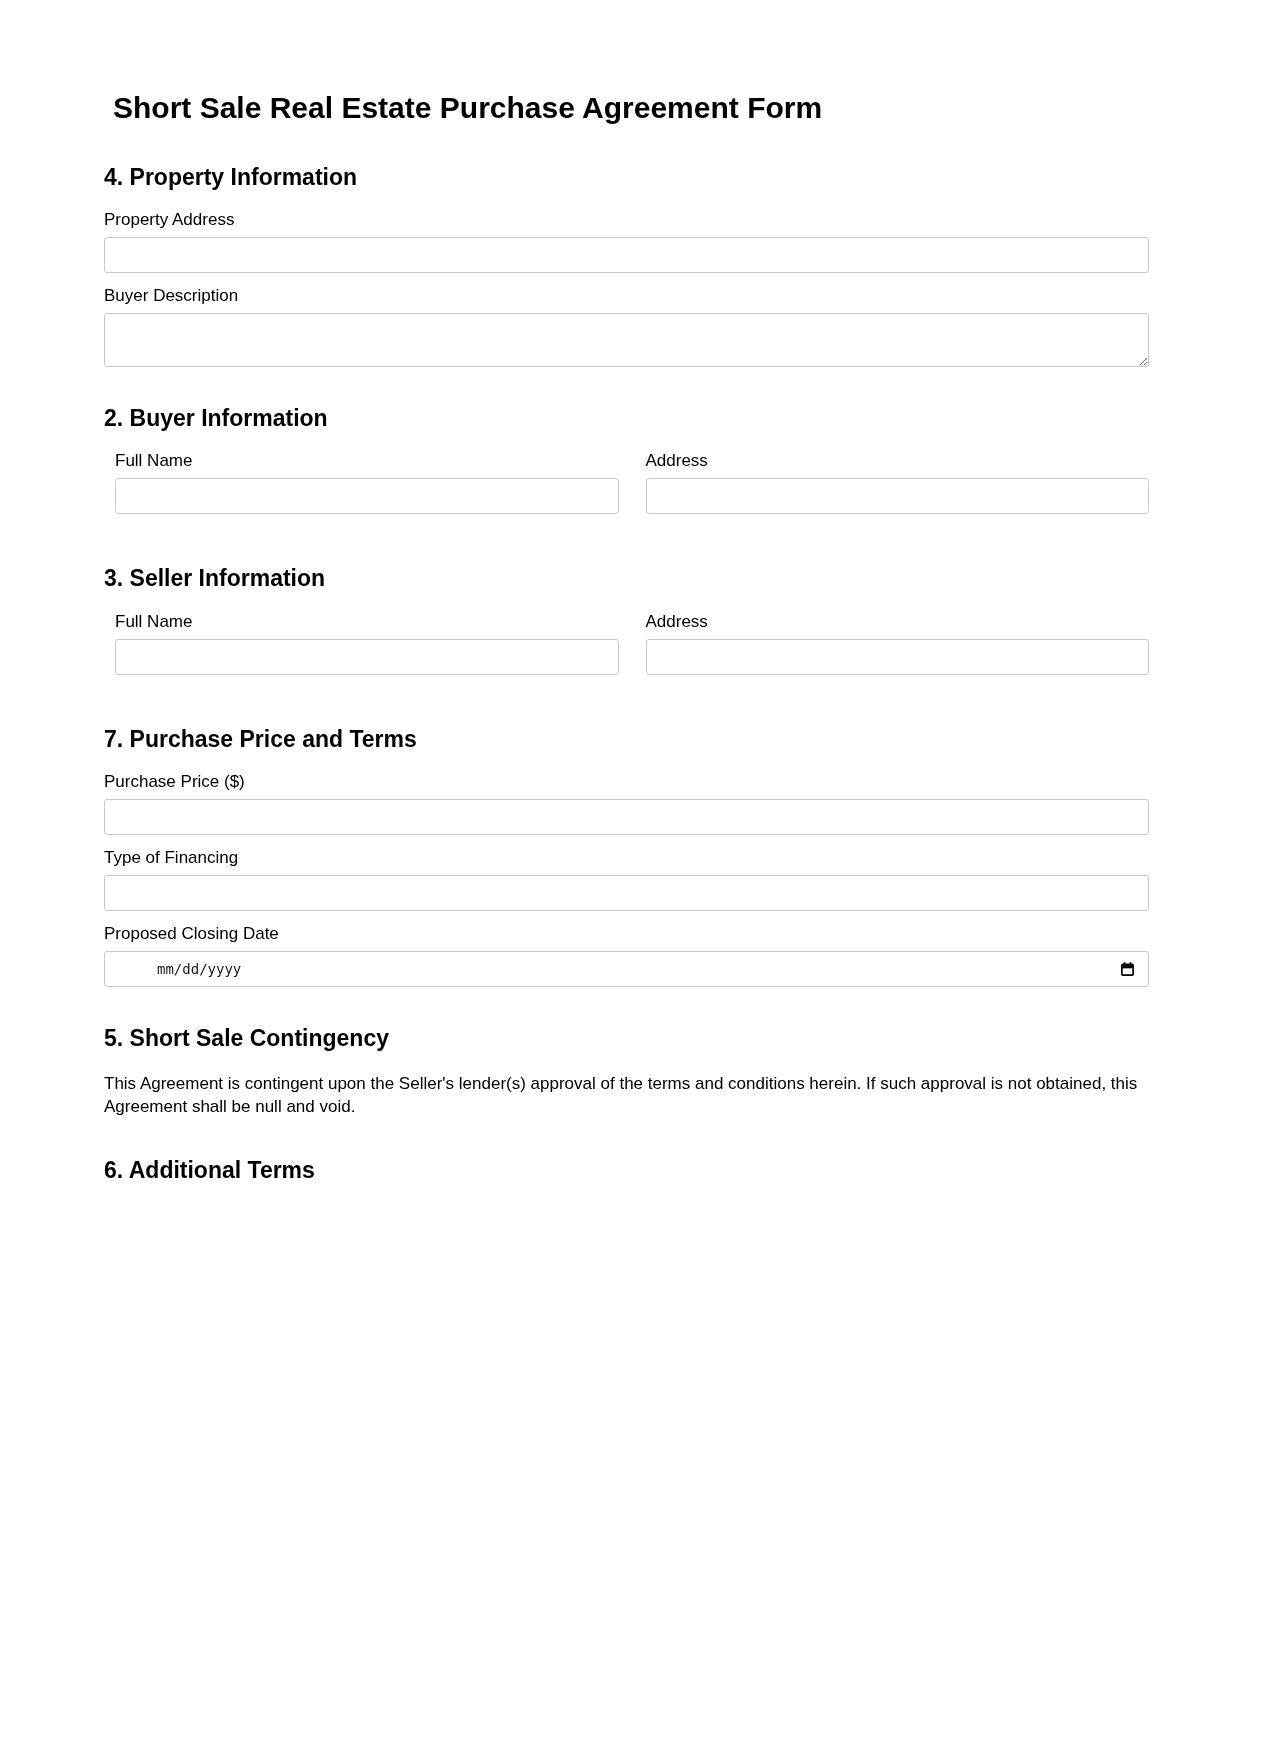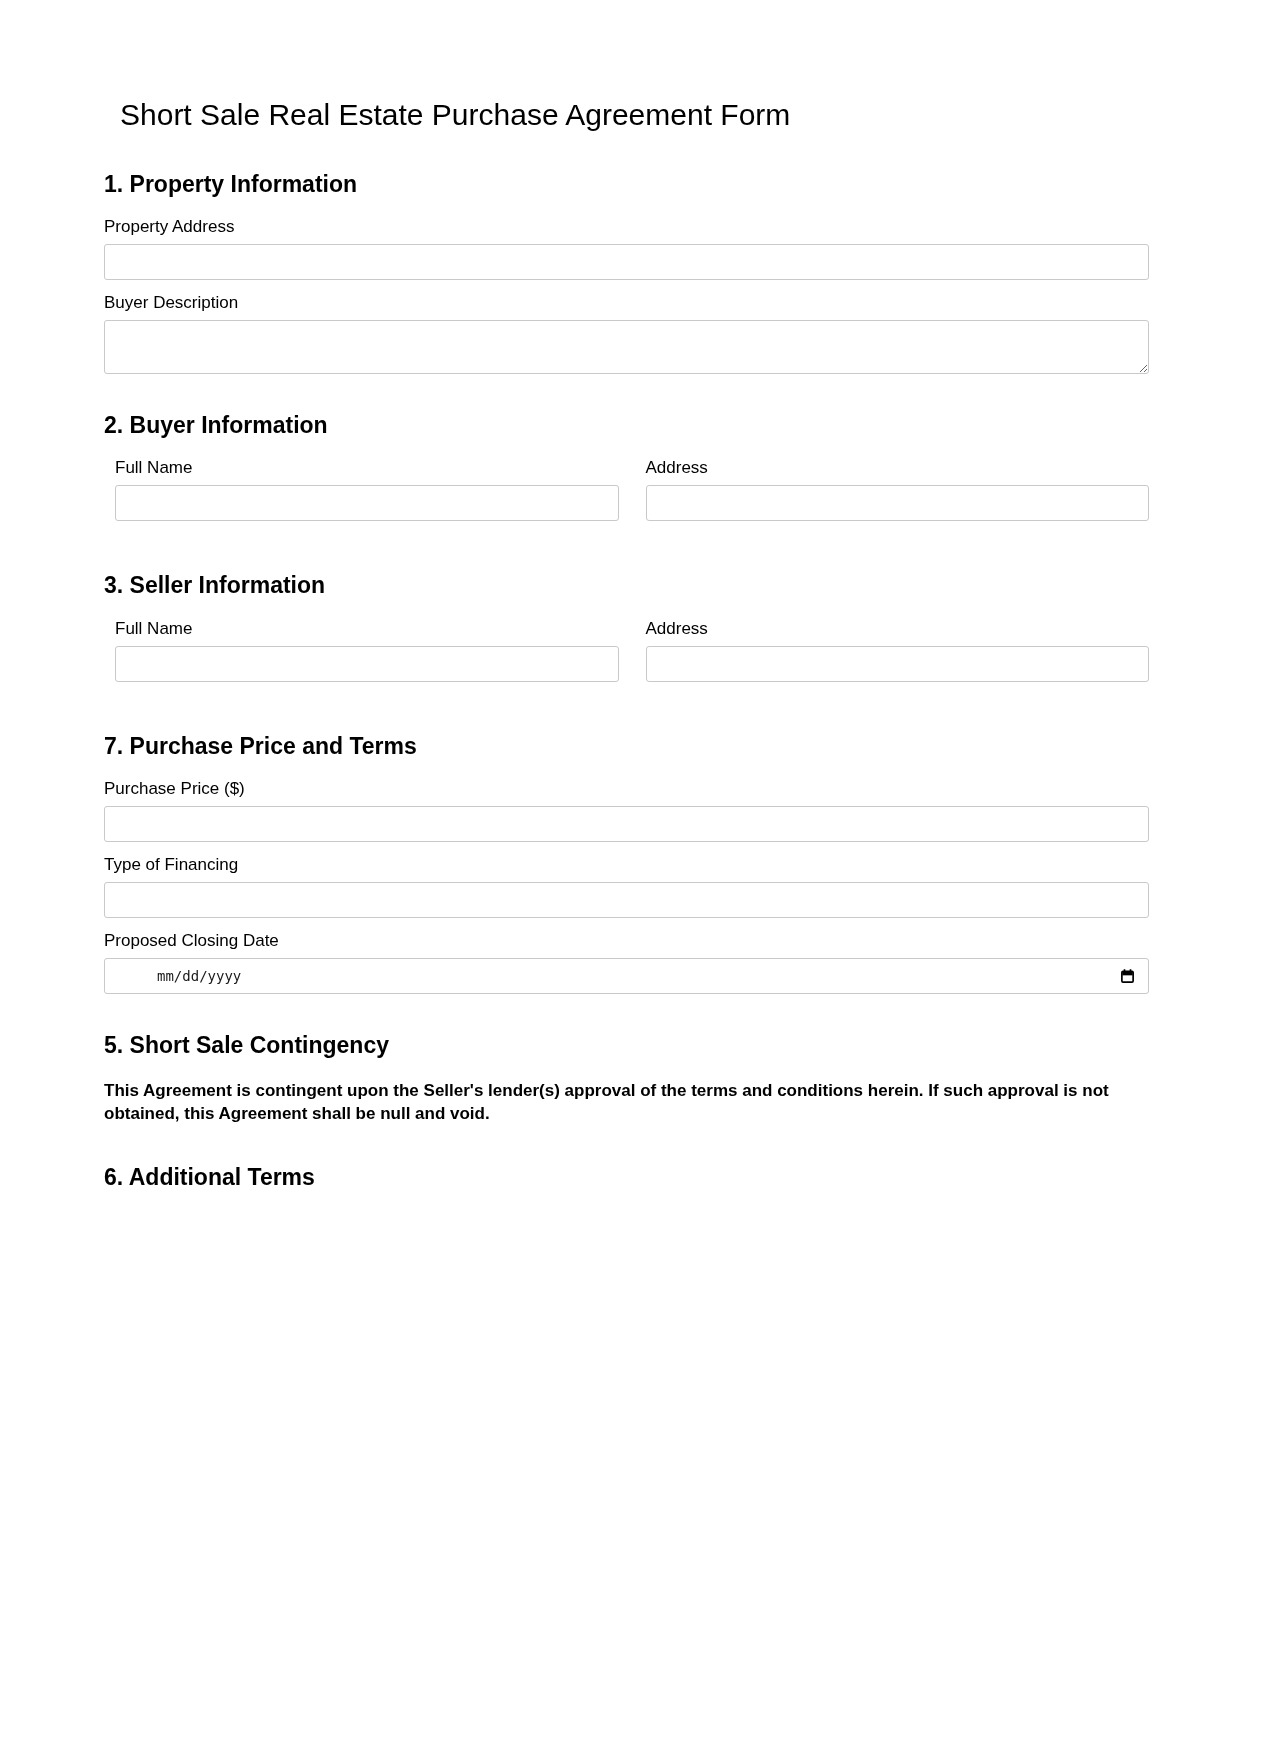--- a/index.html
+++ b/index.html
@@ -11,23 +11,23 @@
     color: #000000;
     font-family: "Liberation Sans", sans-serif;
     overflow: hidden;
   }
   .container {
     padding: 82px 0 0 104px;
     width: 1149px; 
   }
   h1 {
     font-size: 30px;
-    font-weight: normal;
+    font-weight: bold;
     line-height: 1.15;
-    margin: 16px;
+    margin: 9px;
   }
   h2 {
     font-size: 23px;
     font-weight: bold;
     line-height: 1.15;
     margin: 38px 0 20px 0;
   }
   .field { margin-bottom: 13px; }
   .field-label {
     display: block;
@@ -86,32 +86,31 @@
     font-size: 14px;
     color: #1a1a1a;
     padding-left: 42px;
   }
   .calendar-icon-svg { display: block; }
   .body-text {
     font-size: 17px;
     line-height: 1.38;
     margin: 14px 0 0 0;
     color: #000000;
-    font-weight: bold;
   }
 </style>
 </head>
 <body>
 
 <div class="container">
 
   <h1>Short Sale Real Estate Purchase Agreement Form</h1>
 
   <section>
-    <h2>1. Property Information</h2>
+    <h2>4. Property Information</h2>
     <div class="field">
       <label class="field-label">Property Address</label>
       <input type="text" class="text-input" value="" style="">
     </div>
     <div class="field">
       <label class="field-label">Buyer Description</label>
       <textarea class="textarea-input" style=""></textarea>
     </div>
   </section>
 

